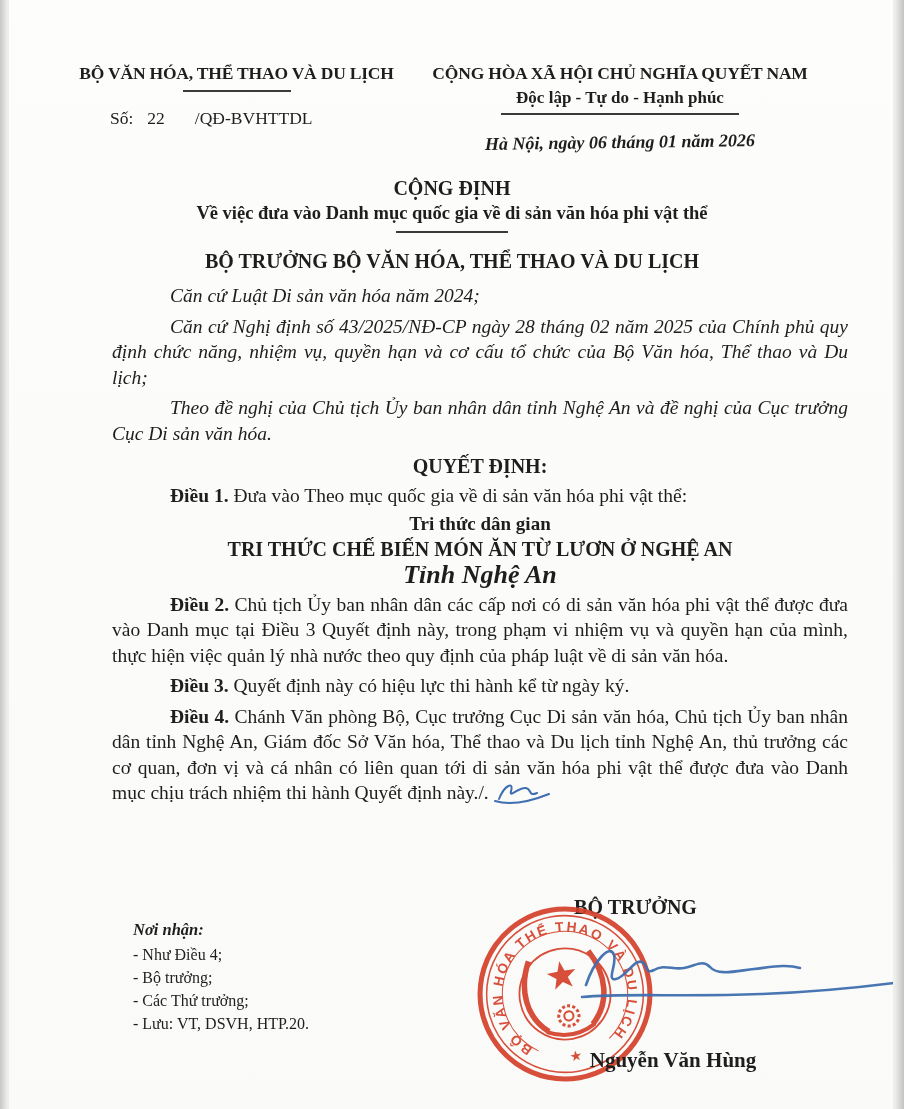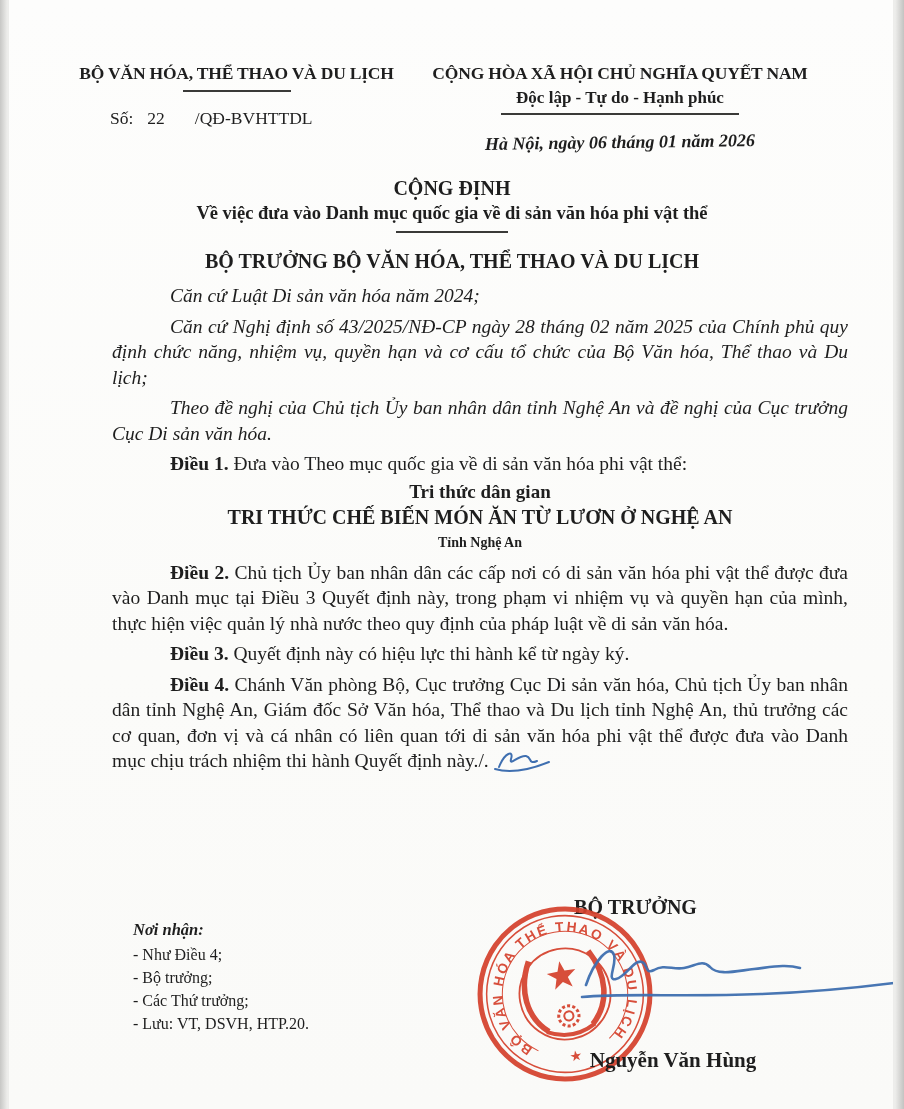--- a/index.html
+++ b/index.html
@@ -35,21 +35,21 @@
 
   .body { padding:4px 56px 0 112px; }
   .body p { margin:5px 0 0; font-size:19.5px; line-height:25.5px;
             text-align:justify; text-indent:58px; }
   .preamble { font-style:italic; }
   .art-label { font-weight:bold; }
   .decision-heading { text-align:center; font-size:20px; font-weight:bold; margin:9px 0 2px; }
   .heritage { text-align:center; font-weight:bold; }
   .heritage-category { font-size:19px;   line-height:25px; margin-top:2px; }
   .heritage-name     { font-size:20px; line-height:26px; }
-  .heritage-province { font-size:14px; line-height:25px; }
+  .heritage-province { font-size:26px; line-height:25px;font-style:italic; }
 
   .sig-mark-inline { vertical-align:-7px; margin-left:4px; }
 
   .recipients { position:absolute; left:133px; top:918px; font-size:16px; line-height:23px; }
   .recipients-label { font-weight:bold; font-style:italic; font-size:16.5px; margin-bottom:2px; }
 
   .sign-title { position:absolute; left:528px; top:896px; width:215px; text-align:center;
                 font-size:20px; font-weight:bold; }
   .sign-name  { position:absolute; left:548px; top:1048px; width:250px; text-align:center;
                 font-size:21px; font-weight:bold; }
@@ -84,20 +84,21 @@
     <div class="subject">Về việc đưa vào Danh mục quốc gia về di sản văn hóa phi vật thể</div>
     <div class="rule-title"></div>
     <div class="issuer">BỘ TRƯỞNG BỘ VĂN HÓA, THỂ THAO VÀ DU LỊCH</div>
   </div>
 
   <div class="body">
     <p class="preamble">Căn cứ Luật Di sản văn hóa năm 2024;</p>
     <p class="preamble">Căn cứ Nghị định số 43/2025/NĐ-CP ngày 28 tháng 02 năm 2025 của Chính phủ quy định chức năng, nhiệm vụ, quyền hạn và cơ cấu tổ chức của Bộ Văn hóa, Thể thao và Du lịch;</p>
     <p class="preamble">Theo đề nghị của Chủ tịch Ủy ban nhân dân tỉnh Nghệ An và đề nghị của Cục trưởng Cục Di sản văn hóa.</p>
 
+    <div class="decision-heading">QUYẾT ĐỊNH:</div>
 
     <p><span class="art-label">Điều 1.</span> <span>Đưa vào Theo mục quốc gia về di sản văn hóa phi vật thể:</span></p>
 
     <div class="heritage heritage-category">Tri thức dân gian</div>
     <div class="heritage heritage-name">TRI THỨC CHẾ BIẾN MÓN ĂN TỪ LƯƠN Ở NGHỆ AN</div>
     <div class="heritage heritage-province">Tỉnh Nghệ An</div>
 
     <p><span class="art-label">Điều 2.</span> <span>Chủ tịch Ủy ban nhân dân các cấp nơi có di sản văn hóa phi vật thể được đưa vào Danh mục tại Điều 3 Quyết định này, trong phạm vi nhiệm vụ và quyền hạn của mình, thực hiện việc quản lý nhà nước theo quy định của pháp luật về di sản văn hóa.</span></p>
 
     <p><span class="art-label">Điều 3.</span> <span>Quyết định này có hiệu lực thi hành kể từ ngày ký.</span></p>

